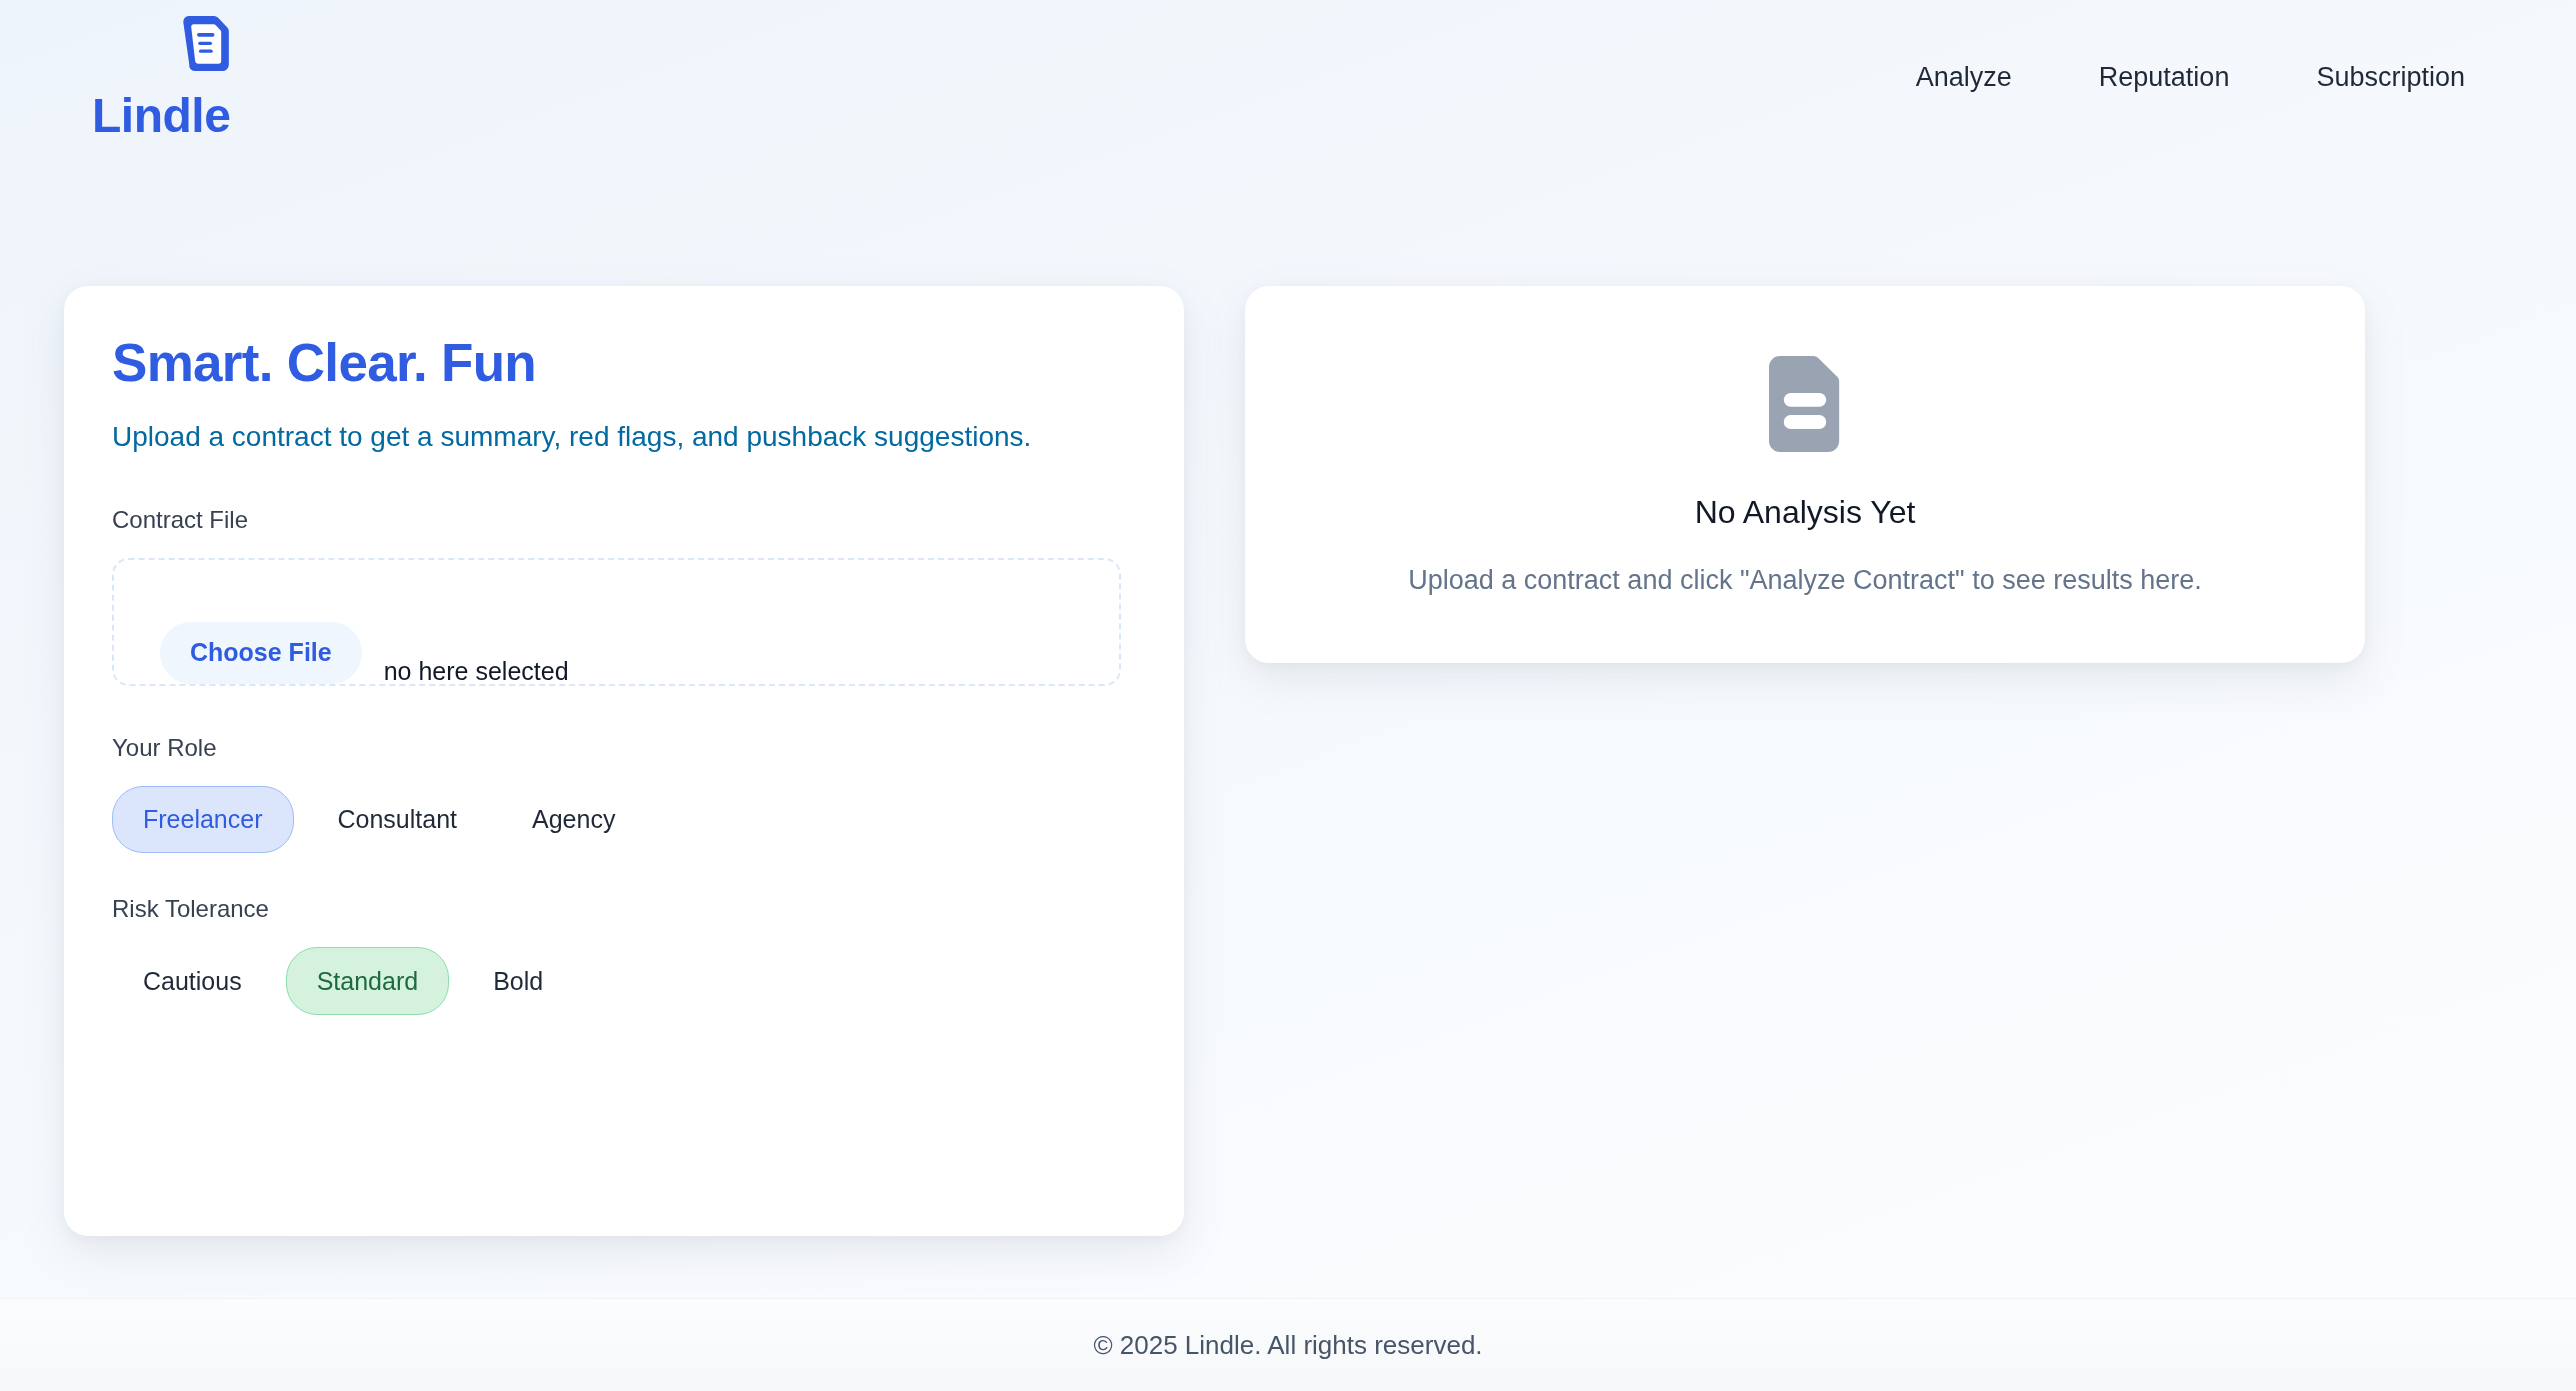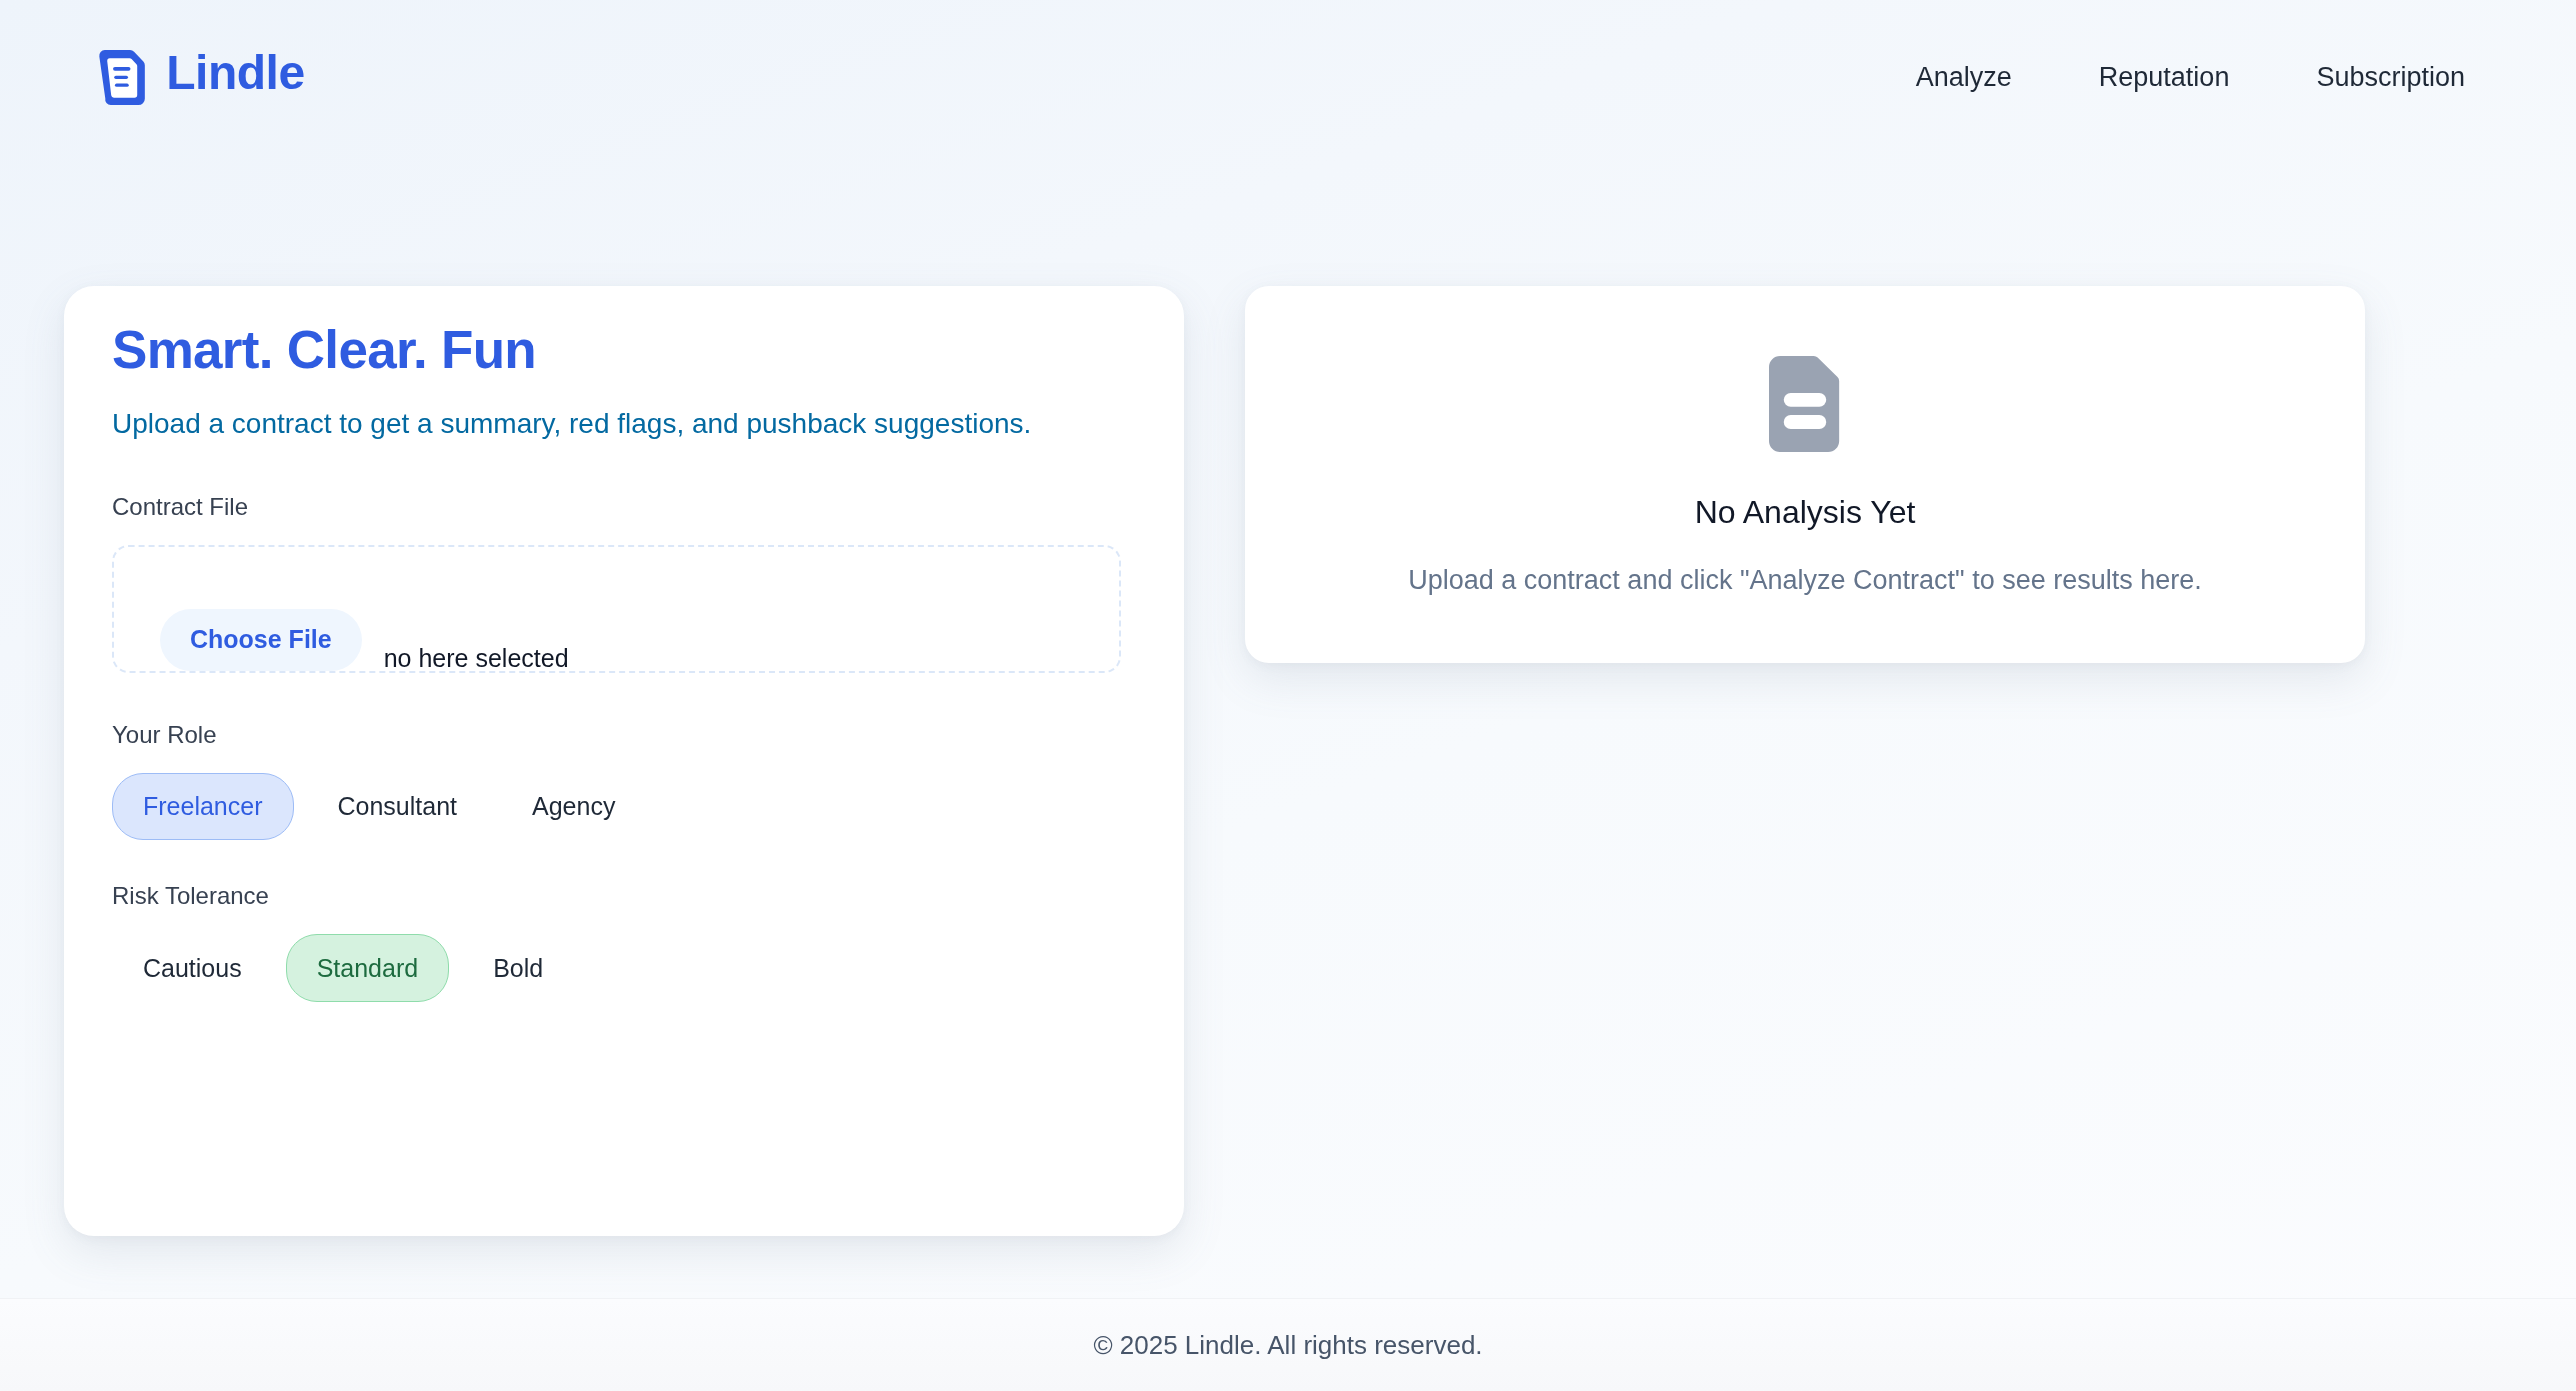--- a/index.html
+++ b/index.html
@@ -21,23 +21,24 @@
   .header {
     height: 155px;
     padding: 0 111px 0 92px;
     display: flex;
     align-items: center;
     justify-content: space-between;
   }
 
   .brand {
     display: flex;
-    align-items: flex-start;
+    align-items: flex-end;
     gap: 20.3px;
     cursor: pointer;
+    flex-direction: column;
   }
 
   .brand-icon {
     width: 54px;
     height: 57px;
     display: block;
   }
 
   .brand-name {
     font-size: 48px;
@@ -72,22 +73,21 @@
 
   .card {
     background: #ffffff;
     border-radius: 24px;
     box-shadow: 0 16.6px 43px rgba(100, 116, 139, 0.13), 0 2.8px 9.2px rgba(100, 116, 139, 0.06);
   }
 
   .card-left {
     width: 1124px;
     min-height: 950px;
-    padding: 35px 63px 67px 48px;
-    border-radius: 30px;
+    padding: 48px 63px 67px 48px;
   }
 
   .card-right {
     width: 1124px;
     height: 377px;
     display: flex;
     flex-direction: column;
     align-items: center;
     justify-content: center;
     padding: 37px;

